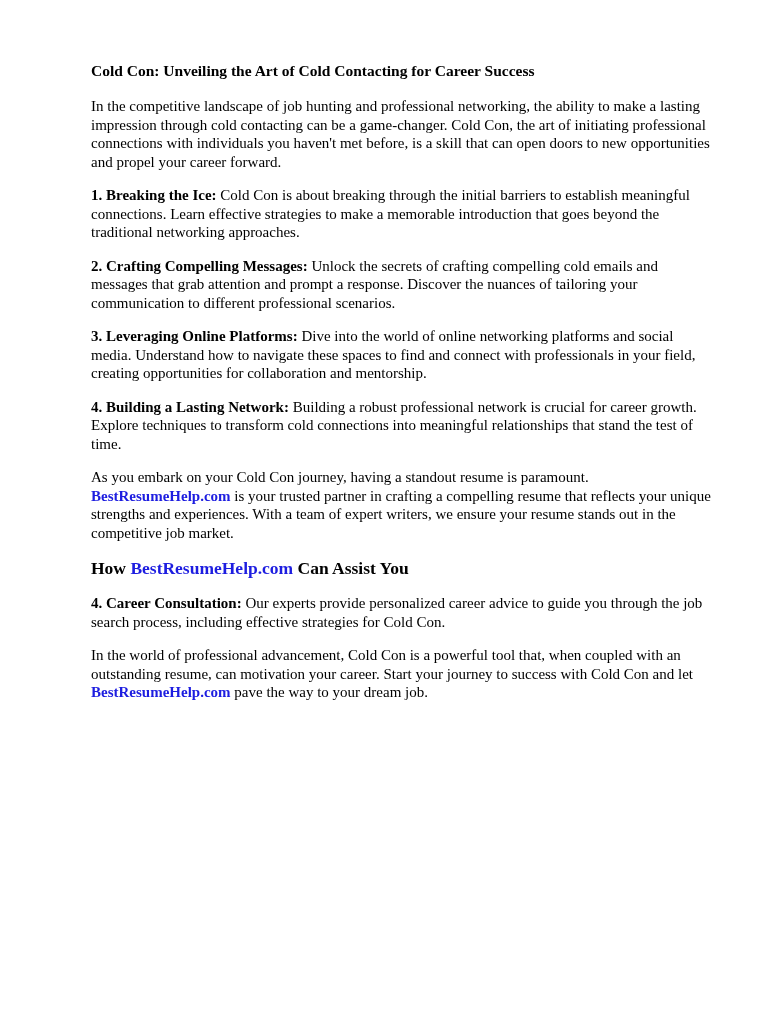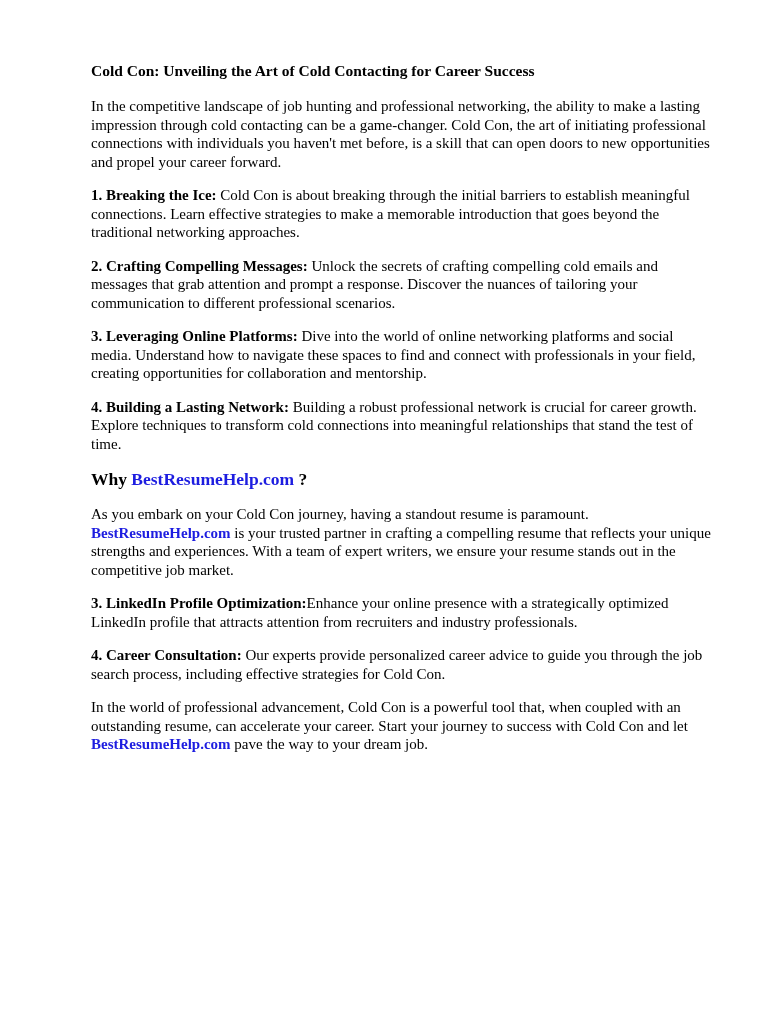--- a/index.html
+++ b/index.html
@@ -49,26 +49,25 @@
 
 
   <p><span class="b">1. Breaking the Ice:</span><span> Cold Con is about breaking through the initial barriers to establish meaningful connections. Learn effective strategies to make a memorable introduction that goes beyond the traditional networking approaches.</span></p>
 
   <p><span class="b">2. Crafting Compelling Messages:</span><span> Unlock the secrets of crafting compelling cold emails and messages that grab attention and prompt a response. Discover the nuances of tailoring your communication to different professional scenarios.</span></p>
 
   <p><span class="b">3. Leveraging Online Platforms:</span><span> Dive into the world of online networking platforms and social media. Understand how to navigate these spaces to find and connect with professionals in your field, creating opportunities for collaboration and mentorship.</span></p>
 
   <p><span class="b">4. Building a Lasting Network:</span><span> Building a robust professional network is crucial for career growth. Explore techniques to transform cold connections into meaningful relationships that stand the test of time.</span></p>
 
-  <h2 class="sec-heading"><span>Why </span><a class="site-link">BestResumeHelp.com</a><span> ?</span></h2>
 
   <p><span>As you embark on your Cold Con journey, having a standout resume is paramount. </span><a class="site-link">BestResumeHelp.com</a><span> is your trusted partner in crafting a compelling resume that reflects your unique strengths and experiences. With a team of expert writers, we ensure your resume stands out in the competitive job market.</span></p>
+
+  <h2 class="sec-heading"><span>How </span><a class="site-link">BestResumeHelp.com</a><span> Can Assist You</span></h2>
 
 
 
 
-  <p><span class="b">3. LinkedIn Profile Optimization:</span><span>Enhance your online presence with a strategically optimized LinkedIn profile that attracts attention from recruiters and industry professionals.</span></p>
-
   <p><span class="b">4. Career Consultation:</span><span> Our experts provide personalized career advice to guide you through the job search process, including effective strategies for Cold Con.</span></p>
 
-  <p><span>In the world of professional advancement, Cold Con is a powerful tool that, when coupled with an outstanding resume, can accelerate your career. Start your journey to success with Cold Con and let </span><a class="site-link">BestResumeHelp.com</a><span> pave the way to your dream job.</span></p>
+  <p><span>In the world of professional advancement, Cold Con is a powerful tool that, when coupled with an outstanding resume, can motivation your career. Start your journey to success with Cold Con and let </span><a class="site-link">BestResumeHelp.com</a><span> pave the way to your dream job.</span></p>
 
 </div>
 
 </body></html>

